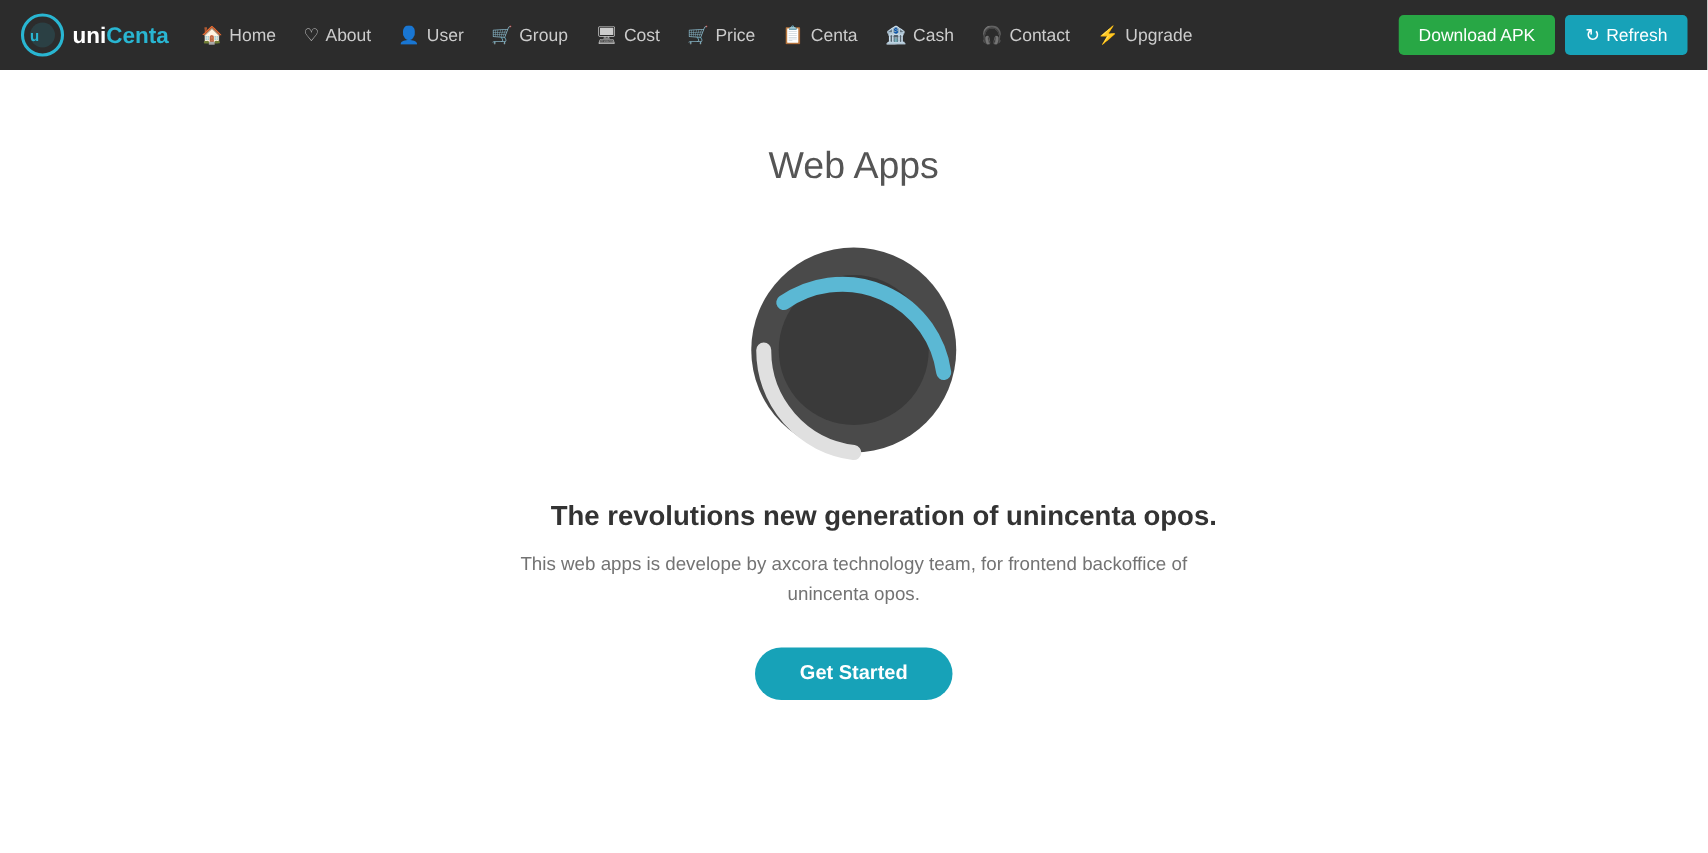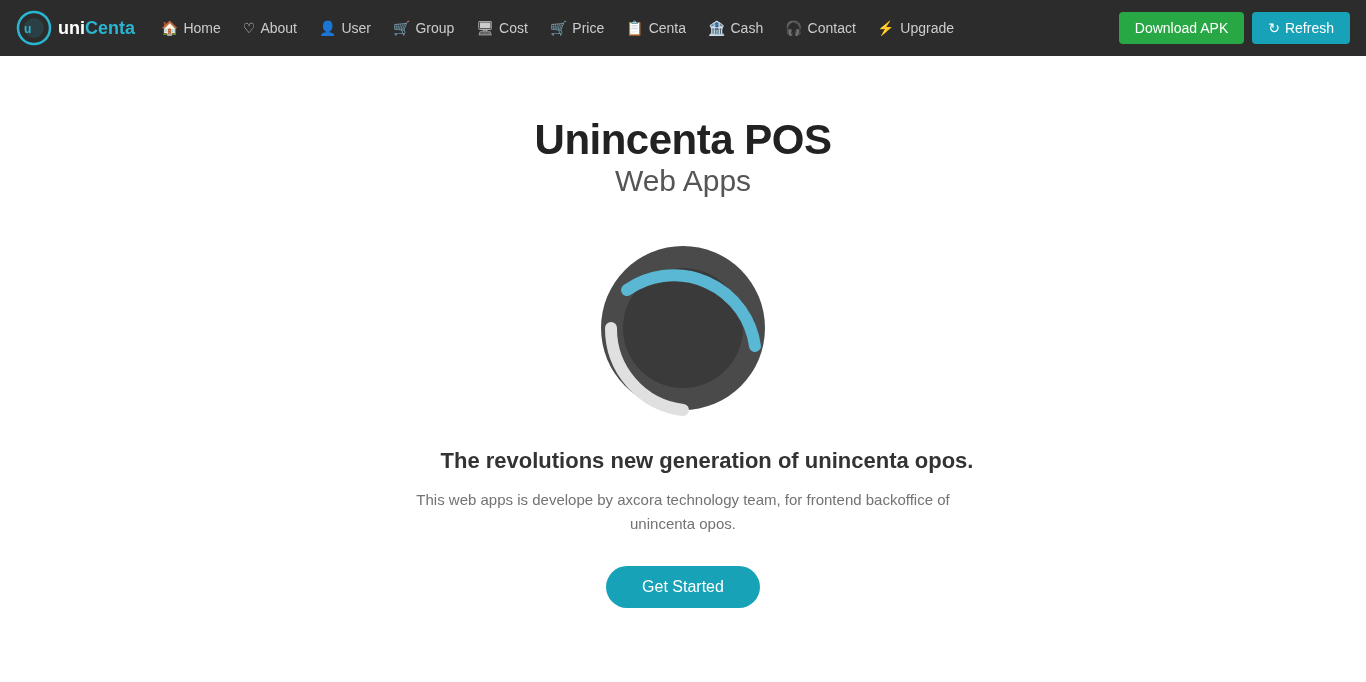--- a/index.html
+++ b/index.html
@@ -130,21 +130,21 @@
       line-height: 1.6;
     }
     .btn-get-started {
       background: #17a2b8;
       color: #fff;
       border: none;
       padding: 12px 36px;
       border-radius: 30px;
       font-size: 16px;
       cursor: pointer;
-      font-weight: 400;
+      font-weight: 700;
       margin-bottom: 60px;
     }
 
     
     .page-wrapper {
       min-height: 682px;
       display: flex;
       flex-direction: column;
     }
   </style>
@@ -211,21 +211,20 @@
     <div class="nav-actions">
       <button class="btn-download">Download APK</button>
       <button class="btn-refresh">
         <span>↻</span>
         <span>Refresh</span>
       </button>
     </div>
   </nav>
 
   <div class="main-content">
-    <h1 class="main-title">Unincenta POS</h1>
     <h2 class="main-subtitle">Web Apps</h2>
 
     <div class="spinner-container">
       <svg class="spinner-svg" viewBox="0 0 180 180" xmlns="http://www.w3.org/2000/svg">
 
         <circle cx="90" cy="90" r="82" fill="#4a4a4a"></circle>
 
         <circle cx="90" cy="90" r="60" fill="#3a3a3a"></circle>
 
         <path d="M 90 172 A 82 82 0 0 1 18 90" stroke="#e0e0e0" stroke-width="12" fill="none" stroke-linecap="round"></path>

